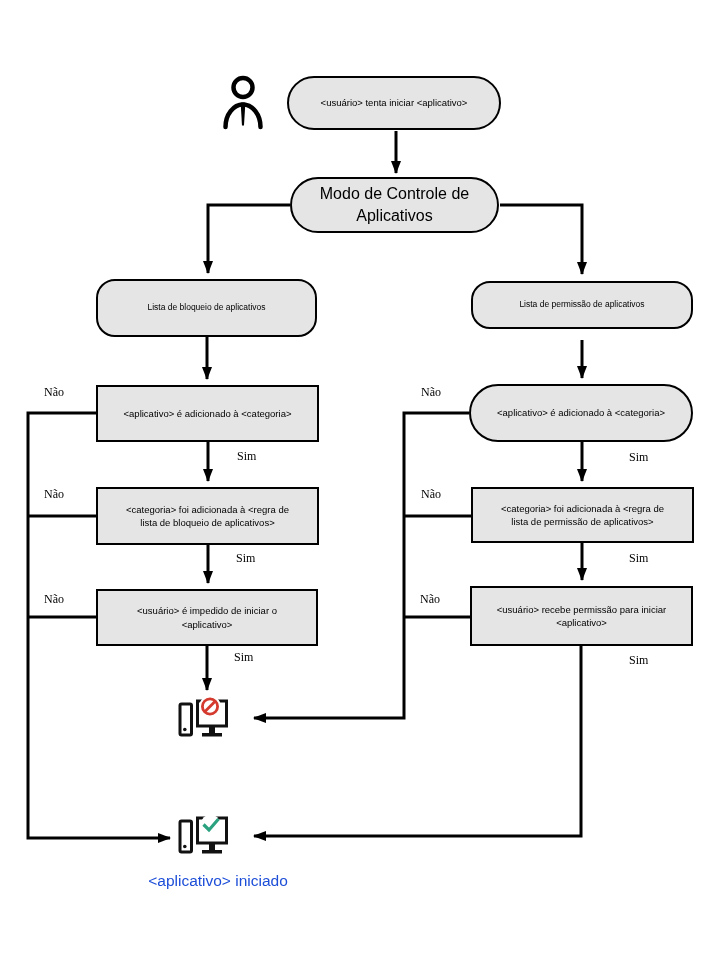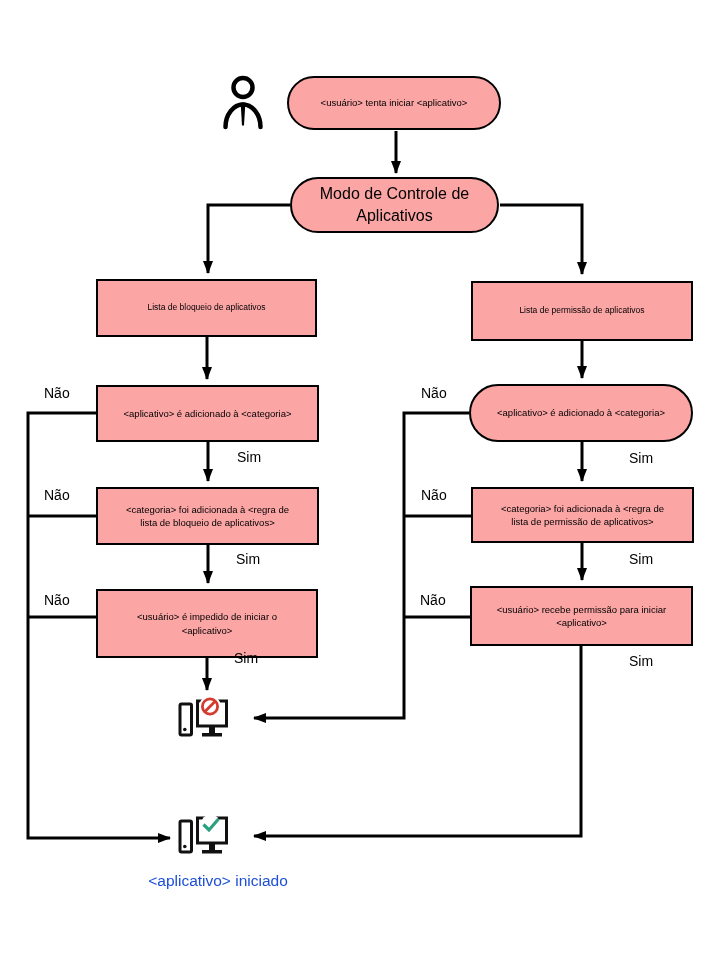--- a/index.html
+++ b/index.html
@@ -3,29 +3,29 @@
 <meta charset="utf-8">
 <style>
   html, body { margin:0; padding:0; background:#fff; }
   .canvas {
     position:relative; width:720px; height:960px; background:#ffffff;
     font-family:"Liberation Sans", sans-serif; overflow:hidden; color:#000;
   }
   .wires { position:absolute; left:0; top:0; }
   .node {
     position:absolute; display:flex; align-items:center; justify-content:center;
-    text-align:center; border:2px solid #000; background:#fca5a5; box-sizing:border-box;
+    text-align:center; border:2px solid #000; background:#e5e5e5; box-sizing:border-box;
     line-height:1.4; padding:2px 6px;
   }
   .node span { white-space:pre-line; display:block; }
   .oval { border-radius:30px; }
   .fs10 { font-size:16px;align-items:center; }
   .fs95 { font-size:9.5px; }
-  .fs85 { font-size:8.5px; }
-  .flow-label { position:absolute; font-size:14px; color:#000; line-height:1; }
+  .fs85 { font-size:8.5px;border-radius:19px; }
+  .flow-label { position:absolute; font-size:12px; color:#000; line-height:1;font-family:Liberation Serif, serif; }
   .outcome { position:absolute; width:300px; text-align:center; font-size:15.5px; line-height:1.2; }
   .icon { position:absolute; }
 </style>
 </head>
 <body>
 
 <div class="canvas">
 
   <svg class="wires" width="720" height="960" viewBox="0 0 720 960" aria-hidden="true">
     <defs>
@@ -65,34 +65,34 @@
   </div>
 
   <div class="node oval fs10" style="left:290px; top:177px; width:209px; height:56px;">
     <span>Modo de Controle de Aplicativos</span>
   </div>
 
   <div class="node fs85" style="left:96px; top:279px; width:221px; height:58px;">
     <span>Lista de bloqueio de aplicativos</span>
   </div>
 
-  <div class="node fs85" style="left:471px; top:281px; width:222px; height:60px;">
+  <div class="node fs85" style="left:471px; top:281px; width:222px; height:48px;">
     <span>Lista de permissão de aplicativos</span>
   </div>
 
   <div class="node fs95" style="left:96px; top:385px; width:223px; height:57px;">
     <span>&lt;aplicativo&gt; é adicionado à &lt;categoria&gt;</span>
   </div>
 
   <div class="node fs95" style="left:96px; top:487px; width:223px; height:58px;">
     <span>&lt;categoria&gt; foi adicionada à &lt;regra de
 lista de bloqueio de aplicativos&gt;</span>
   </div>
 
-  <div class="node fs95" style="left:96px; top:589px; width:222px; height:69px;">
+  <div class="node fs95" style="left:96px; top:589px; width:222px; height:57px;">
     <span>&lt;usuário&gt; é impedido de iniciar o
 &lt;aplicativo&gt;</span>
   </div>
 
   <div class="node oval fs95" style="left:469px; top:384px; width:224px; height:58px;">
     <span>&lt;aplicativo&gt; é adicionado à &lt;categoria&gt;</span>
   </div>
 
   <div class="node fs95" style="left:471px; top:487px; width:223px; height:56px;">
     <span>&lt;categoria&gt; foi adicionada à &lt;regra de

